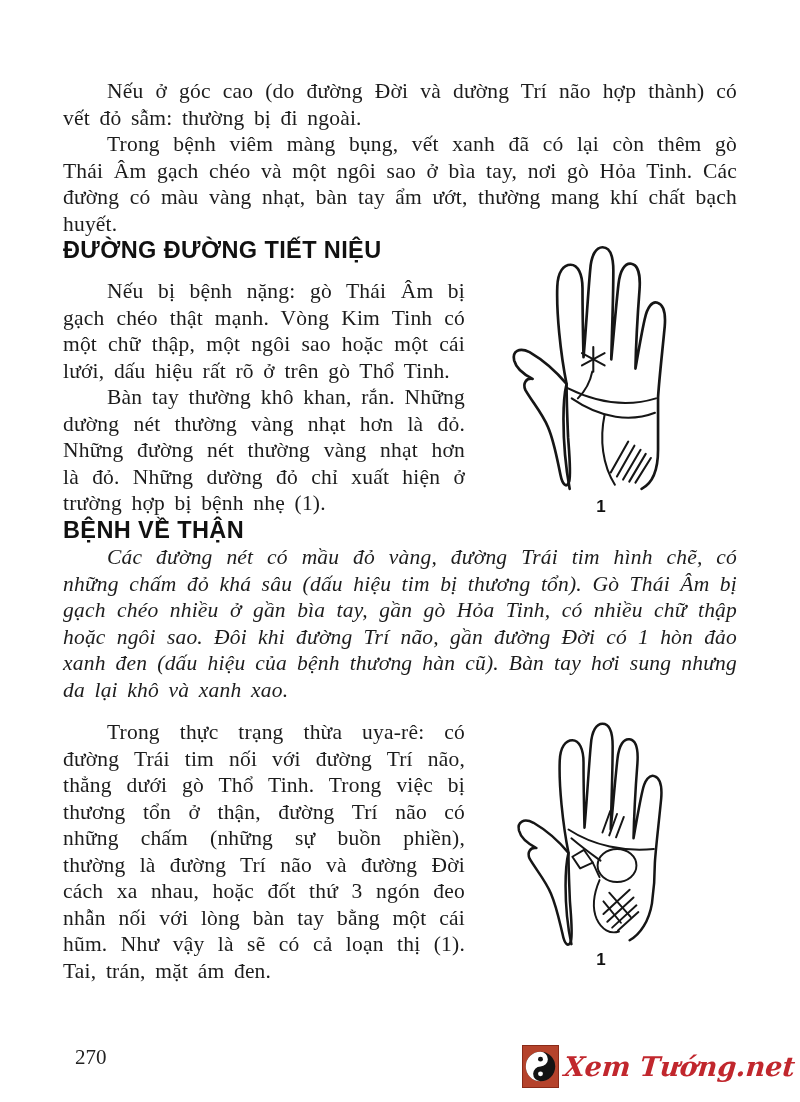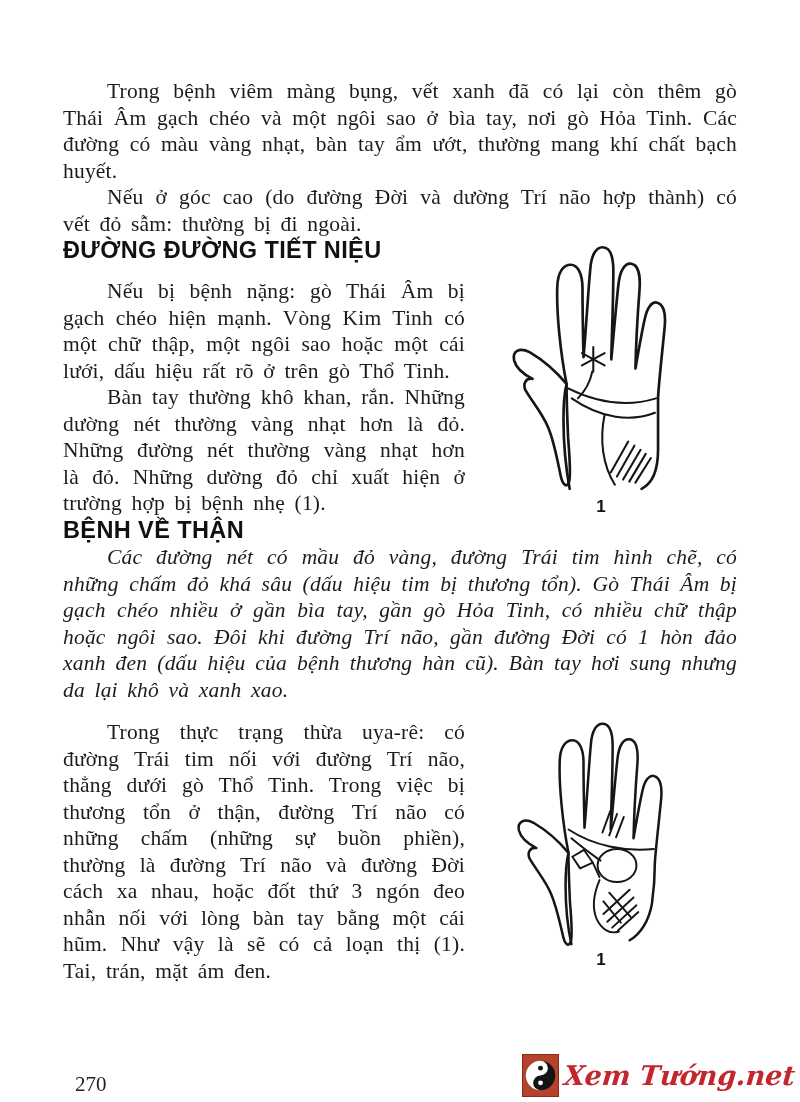--- a/index.html
+++ b/index.html
@@ -52,21 +52,21 @@
   }
   .hand-svg .thin { stroke-width:2; }
   .figure-caption {
     font-family:"Liberation Sans", sans-serif;
     font-weight:bold; font-size:17px;
     margin-top:2px; color:#111;
   }
 
   .page-footer {
     position:absolute; left:75px; right:5px; bottom:5px;
-    display:flex; justify-content:space-between; align-items:flex-end;
+    display:flex; justify-content:space-between; align-items:flex-start;
     height:52px;
     gap:48px;
   }
   .page-number { font-size:21px; color:#222; }
 
   .watermark { display:flex; align-items:center; gap:5px; }
   .wm-logo {
     width:37px; height:43px;
     background:#b5432c;
     border:1px solid #8a2a18;
@@ -81,28 +81,28 @@
     transform:skewX(-5deg);
     white-space:nowrap;
   }
 </style>
 </head>
 <body>
 
 <div class="page">
   <div class="content">
 
+    <p class="body-par mt10">Nếu ở góc cao (do đường Đời và dường Trí não hợp thành) có vết đỏ sẫm: thường bị đi ngoài.</p>
     <p class="body-par">Trong bệnh viêm màng bụng, vết xanh đã có lại còn thêm gò Thái Âm gạch chéo và một ngôi sao ở bìa tay, nơi gò Hỏa Tinh. Các đường có màu vàng nhạt, bàn tay ẩm ướt, thường mang khí chất bạch huyết.</p>
-    <p class="body-par mt10">Nếu ở góc cao (do đường Đời và dường Trí não hợp thành) có vết đỏ sẫm: thường bị đi ngoài.</p>
 
     <h2 class="section-heading heading1">ĐƯỜNG ĐƯỜNG TIẾT NIỆU</h2>
 
     <div class="two-col two-col-1">
       <div class="col-text">
-        <p class="body-par">Nếu bị bệnh nặng: gò Thái Âm bị gạch chéo hiện mạnh. Vòng Kim Tinh có một chữ thập, một ngôi sao hoặc một cái lưới, dấu hiệu rất rõ ở trên gò Thổ Tinh.</p>
+        <p class="body-par">Nếu bị bệnh nặng: gò Thái Âm bị gạch chéo thật mạnh. Vòng Kim Tinh có một chữ thập, một ngôi sao hoặc một cái lưới, dấu hiệu rất rõ ở trên gò Thổ Tinh.</p>
         <p class="body-par mt12">Bàn tay thường khô khan, rắn. Những dường nét thường vàng nhạt hơn là đỏ. Những đường nét thường vàng nhạt hơn là đỏ. Những dường đỏ chỉ xuất hiện ở trường hợp bị bệnh nhẹ (1).</p>
       </div>
       <div class="col-fig fig-urinary">
         <svg class="hand-svg" width="180" height="257" viewBox="0 0 175 250" aria-hidden="true">
 
           <path d="M57 244 C53 222 51 198 51 176 C51 162 52 150 54 142 C48 112 44 72 45 47 C45.5 33 51 26 58 26 C65 26 69.5 35 69.5 49 C69.5 70 70 95 70.5 116 C73 88 75 52 77 31 C78 16 83 9 89 9 C96 9 99.5 18 99.5 32 C99.5 60 98 95 97.5 118 C100 92 102.5 62 104.5 45 C106 31 111 24 117 25 C123.5 26 126 36 125 50 C123 76 121.5 104 121 127 C124 110 127 92 130 79 C132.5 67 137.5 61 142.5 63 C148.5 65 150.5 74 149.5 86 C147 112 144 138 143 155 C143 172 143 190 143 206 C143 226 137 239 127 244"></path>
 
           <path d="M54 142 C44 130 30 118 18 111 C8 106 1 110 3 119 C5 127 13 133 21 137 C15 136 11 141 14 148 C21 160 30 170 36 184 C42 198 45 216 48 230 C50 240 54 244 56.5 237 C58.5 229 56.5 208 55.5 194 C54.8 178 54 158 54 142"></path>
 
           <path class="thin" d="M55 146 C85 161 115 164 141 156"></path>

